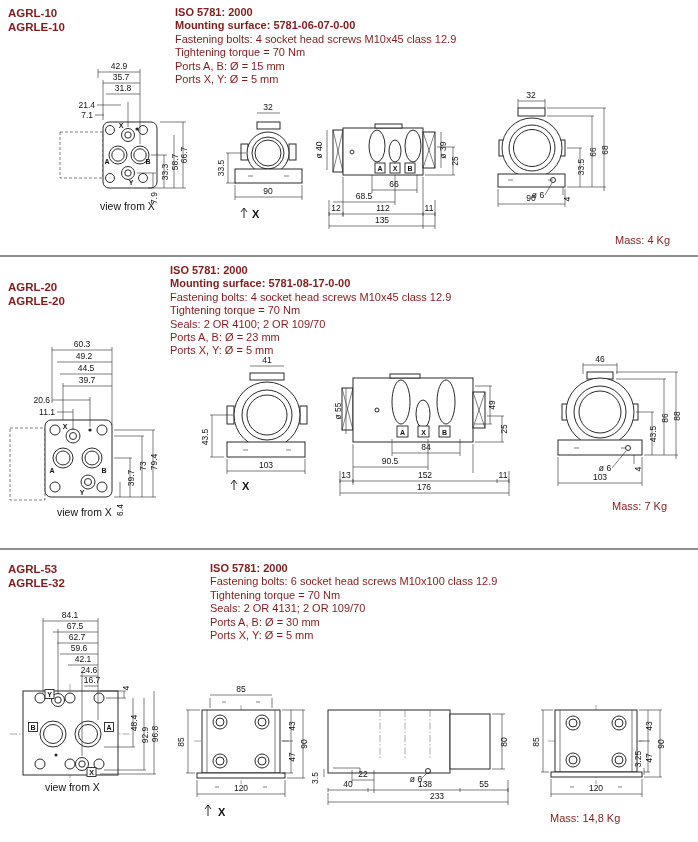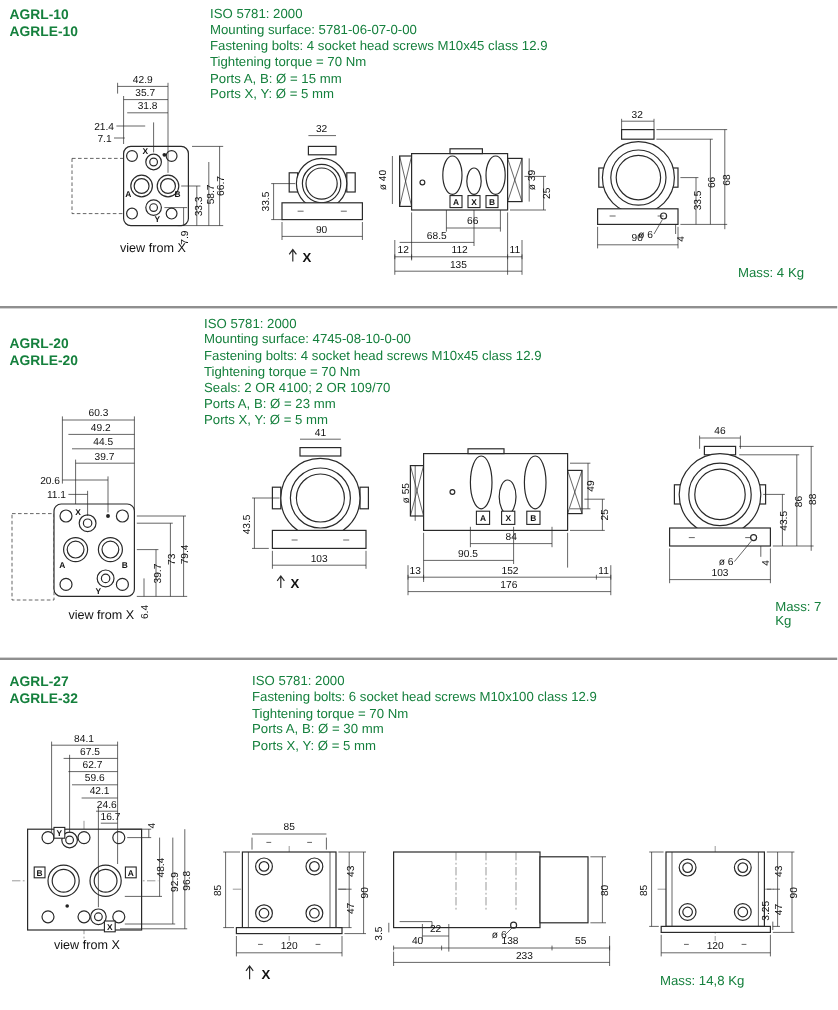--- a/index.html
+++ b/index.html
@@ -1,20 +1,20 @@
 <!DOCTYPE html>
 <html><head>
 <meta charset="utf-8">
 <style>
   html,body{margin:0;padding:0;background:#fff}
   .page{position:relative;width:698px;height:842px;background:#fff;overflow:hidden;
-        font-family:"Liberation Sans",sans-serif;color:#15803d}
+        font-family:"Liberation Sans",sans-serif;color:#7f1d1d}
   .models{position:absolute;left:8px;font-weight:bold;font-size:11.5px;line-height:14px}
   .specs{position:absolute;font-size:11px;line-height:13.4px}
-  .specs .b{font-weight:normal}
+  .specs .b{font-weight:bold}
   .divider{position:absolute;left:0;width:698px;height:2px;background:#8f8f8f}
   .mass{position:absolute;font-size:11px}
   svg.drw{position:absolute;left:0}
   svg text{font-family:"Liberation Sans",sans-serif;font-size:8.5px;fill:#111}
   .ln{fill:none;stroke:#2a2a2a;stroke-width:1}
   .lnf{fill:#fff;stroke:#2a2a2a;stroke-width:1}
   .thin{fill:none;stroke:#2a2a2a;stroke-width:.6}
   .dash{stroke-dasharray:3 2}
   .cl{fill:none;stroke:#555;stroke-width:.5;stroke-dasharray:7 2 1.5 2}
   .dot{fill:#222;stroke:none}
@@ -196,31 +196,31 @@
       <text x="538" y="146" class="dt">ø 6</text>
       <line x1="545" y1="143" x2="552" y2="131" class="thin"></line>
       <line x1="563" y1="135" x2="563" y2="143" class="thin"></line>
         <text transform="rotate(-90 570 147)" x="570" y="147" class="dt">4</text>
       <line x1="498" y1="152" x2="565" y2="152" class="thin"></line>
         <text x="531" y="149" class="dt">90</text>
       <line x1="498" y1="137" x2="498" y2="155" class="thin"></line>
         <line x1="565" y1="137" x2="565" y2="155" class="thin"></line>
     </g>
   </svg>
-  <div class="mass" style="left:615px;top:222px">Mass: 4 Kg</div>
+  <div class="mass" style="left:615px;top:234px">Mass: 4 Kg</div>
 
   <div class="divider" style="top:255px"></div>
 
   <div class="models" style="top:280px">
     <div>AGRL-20</div>
     <div>AGRLE-20</div>
   </div>
   <div class="specs" style="left:170px;top:264px">
     <div class="b">ISO 5781: 2000</div>
-    <div class="b">Mounting surface: 4745-08-10-0-00</div>
+    <div class="b">Mounting surface: 5781-08-17-0-00</div>
     <div>Fastening bolts: 4 socket head screws M10x45 class 12.9</div>
     <div>Tightening torque = 70 Nm</div>
     <div>Seals: 2 OR 4100; 2 OR 109/70</div>
     <div>Ports A, B: Ø = 23 mm</div>
     <div>Ports  X, Y: Ø = 5 mm</div>
   </div>
 
   <svg class="drw" style="top:330px" width="698" height="218" viewBox="0 0 698 218">
 
     <g>
@@ -379,32 +379,33 @@
       <text x="605" y="141" class="dt">ø 6</text>
       <line x1="612" y1="138" x2="626" y2="121" class="thin"></line>
       <line x1="634" y1="125" x2="634" y2="134" class="thin"></line>
         <text transform="rotate(-90 641 139)" x="641" y="139" class="dt">4</text>
       <line x1="558" y1="153" x2="642" y2="153" class="thin"></line>
         <text x="600" y="150" class="dt">103</text>
       <line x1="558" y1="127" x2="558" y2="156" class="thin"></line>
         <line x1="642" y1="127" x2="642" y2="156" class="thin"></line>
     </g>
   </svg>
-  <div class="mass" style="left:646px;top:500px">Mass: 7 Kg</div>
+  <div class="mass" style="left:612px;top:500px">Mass: 7 Kg</div>
 
   <div class="divider" style="top:548px"></div>
 
   <div class="models" style="top:562px">
-    <div>AGRL-27</div>
+    <div>AGRL-53</div>
     <div>AGRLE-32</div>
   </div>
   <div class="specs" style="left:210px;top:562px">
     <div class="b">ISO 5781: 2000</div>
     <div>Fastening bolts: 6 socket head screws M10x100 class 12.9</div>
     <div>Tightening torque = 70 Nm</div>
+    <div>Seals: 2 OR 4131; 2 OR 109/70</div>
     <div>Ports A, B: Ø = 30 mm</div>
     <div>Ports  X, Y: Ø = 5 mm</div>
   </div>
 
   <svg class="drw" style="top:610px" width="698" height="232" viewBox="0 0 698 232">
 
     <g>
       <line x1="70" y1="74" x2="70" y2="172" class="cl"></line>
       <line x1="10" y1="124" x2="132" y2="124" class="cl"></line>
       <rect x="23" y="81" width="95" height="84" class="lnf"></rect>

